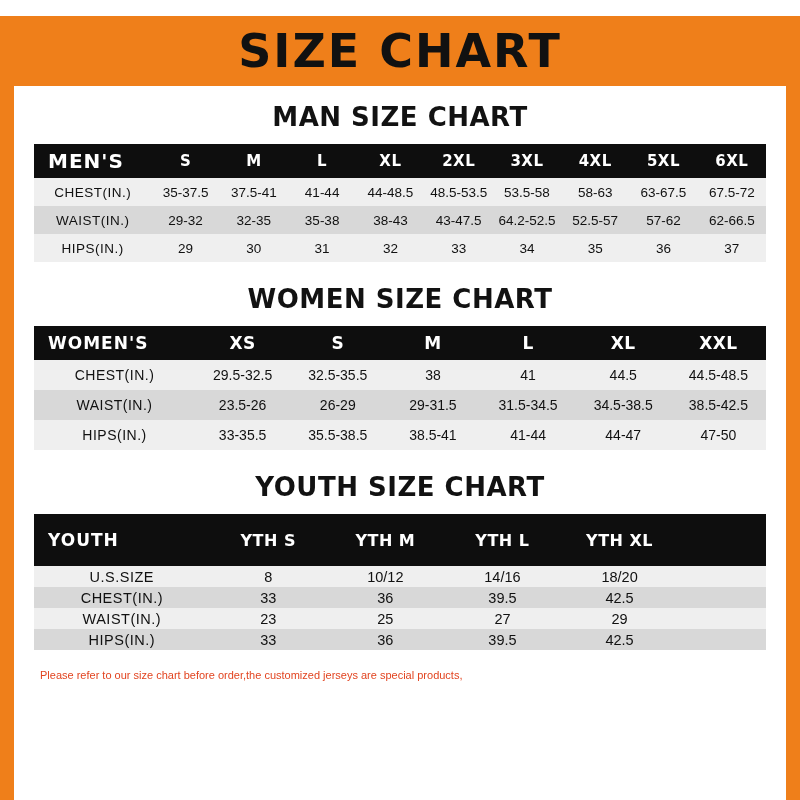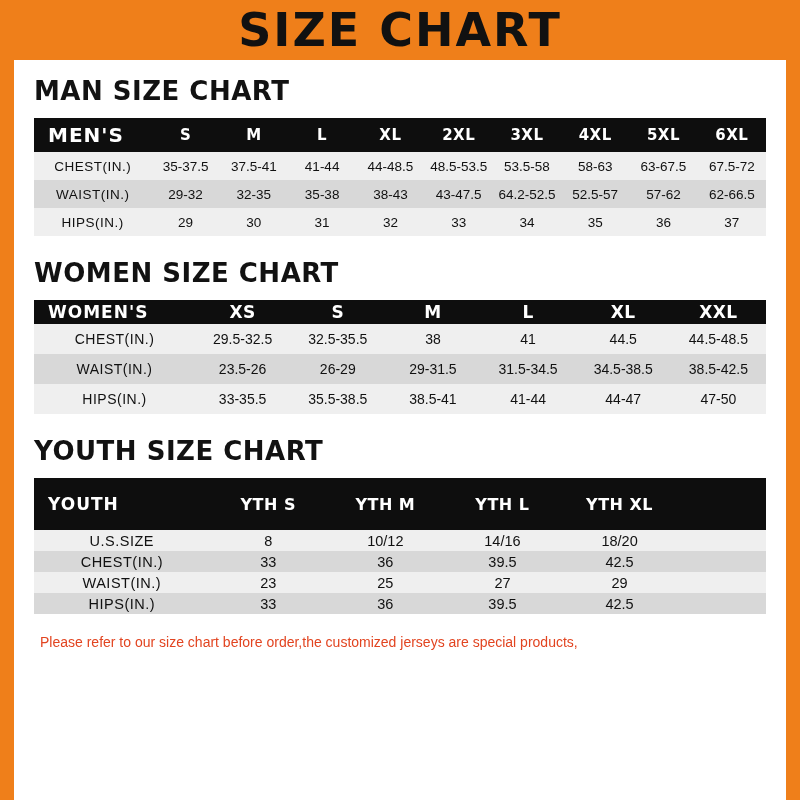--- a/index.html
+++ b/index.html
@@ -17,38 +17,39 @@
     position: relative;
     width: 800px;
     height: 800px;
     background: #ffffff;
     box-sizing: border-box;
     border-left: 14px solid #ef7f1a;
     border-right: 14px solid #ef7f1a;
   }
   .banner {
     background: #ef7f1a;
-    height: 60px;
+    height: 70px;
     display: flex;
     align-items: center;
     justify-content: center;
-    margin: 0 -14px;
+    margin: 16px -14px;
   }
   .banner-title {
     font-family: "DejaVu Sans", sans-serif;
     font-weight: bold;
     font-size: 46px;
     letter-spacing: 2px;
     color: #111111;
     line-height: 1;
   }
   .content {
     padding: 0 20px;
   }
   .section-title {
+    text-align: center;
     font-family: "DejaVu Sans", sans-serif;
     font-weight: bold;
     font-size: 26px;
     color: #121212;
     letter-spacing: 0.5px;
   }
   .t1 { margin-top: 16px; margin-bottom: 12px; }
   .t2 { margin-top: 22px; margin-bottom: 12px; }
   .t3 { margin-top: 22px; margin-bottom: 12px; }
 
@@ -88,32 +89,32 @@
   }
   .data-row td.rowlabel {
     text-align: center;
     letter-spacing: 0.5px;
     font-size: 13.5px;
   }
   .row-light td { background: #efefef; }
   .row-dark td { background: #d8d8d8; }
 
   .w-table .data-row td { height: 30px; font-size: 14px; }
-  .w-table .hdr-row td { height: 24px; font-size: 17px; }
+  .w-table .hdr-row td { height: 34px; font-size: 17px; }
   .w-table .hdr-row td.rowlabel { font-size: 17px; }
 
   .y-table .data-row td { height: 21px; font-size: 14.5px; }
   .y-table .hdr-row td { height: 52px; font-size: 16px; }
   .y-table .hdr-row td.rowlabel { font-size: 17px; }
 
   .footer {
     margin-top: 18px;
     padding: 0 6px;
     color: #e24420;
-    font-size: 14px;
+    font-size: 11px;
     line-height: 1.45;
     font-family: "Liberation Sans", sans-serif;
   }
   .footer div { text-align: left; }
 </style>
 </head>
 <body>
 
 <div class="page">
 

